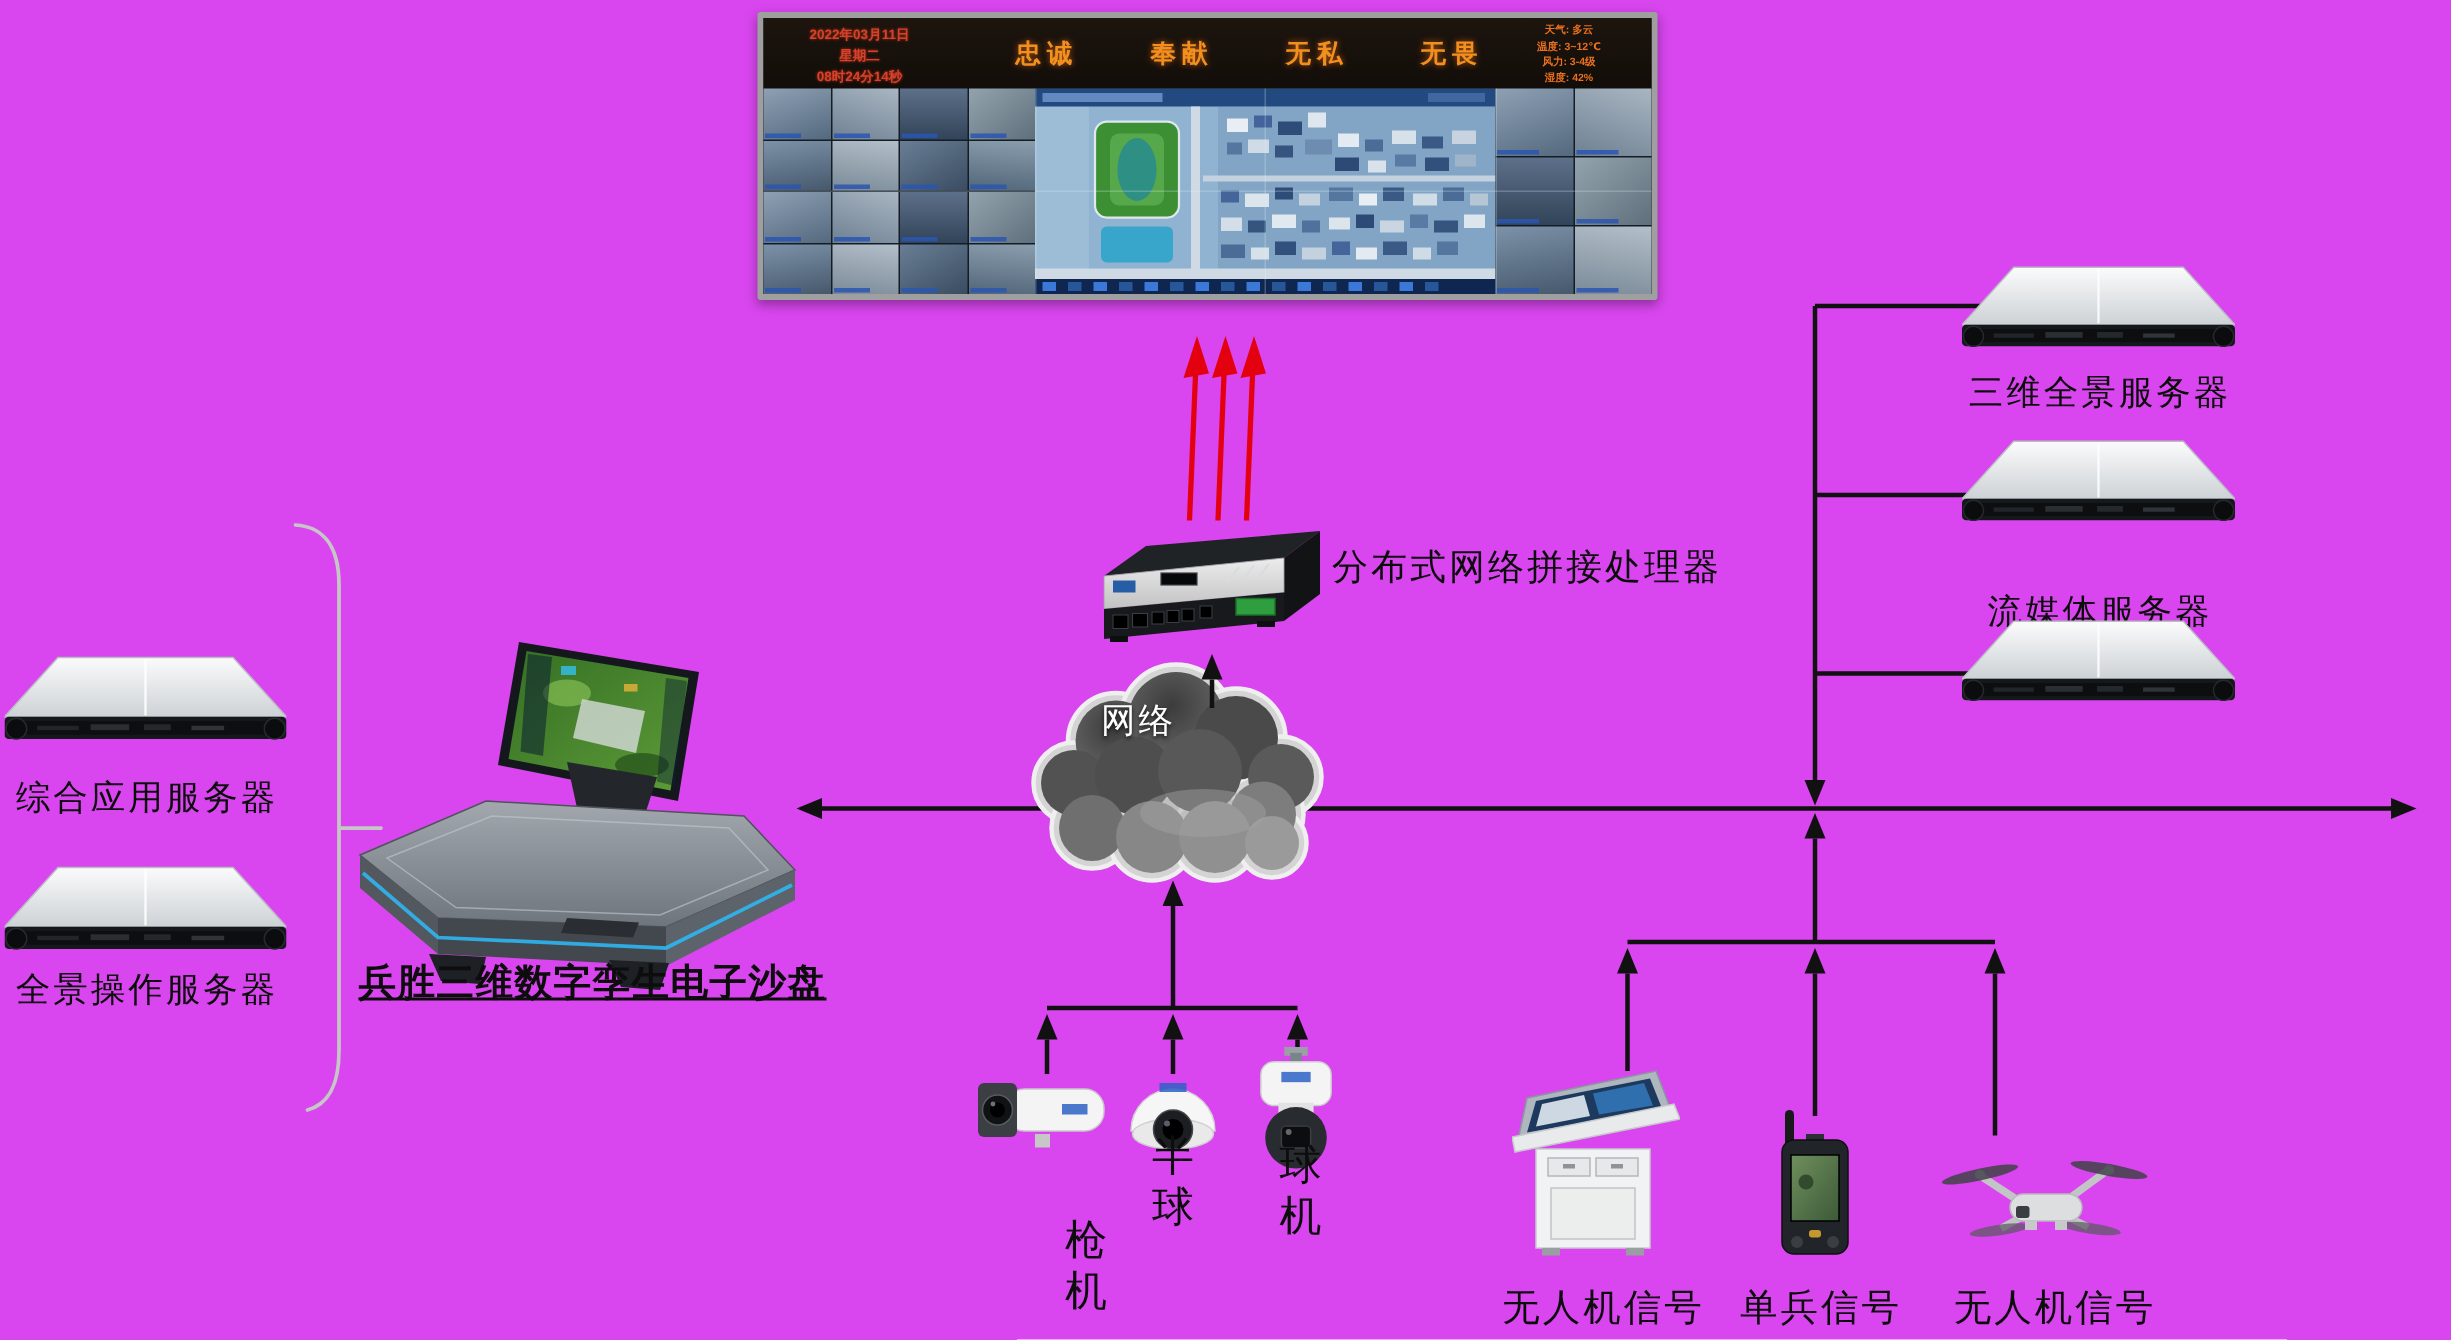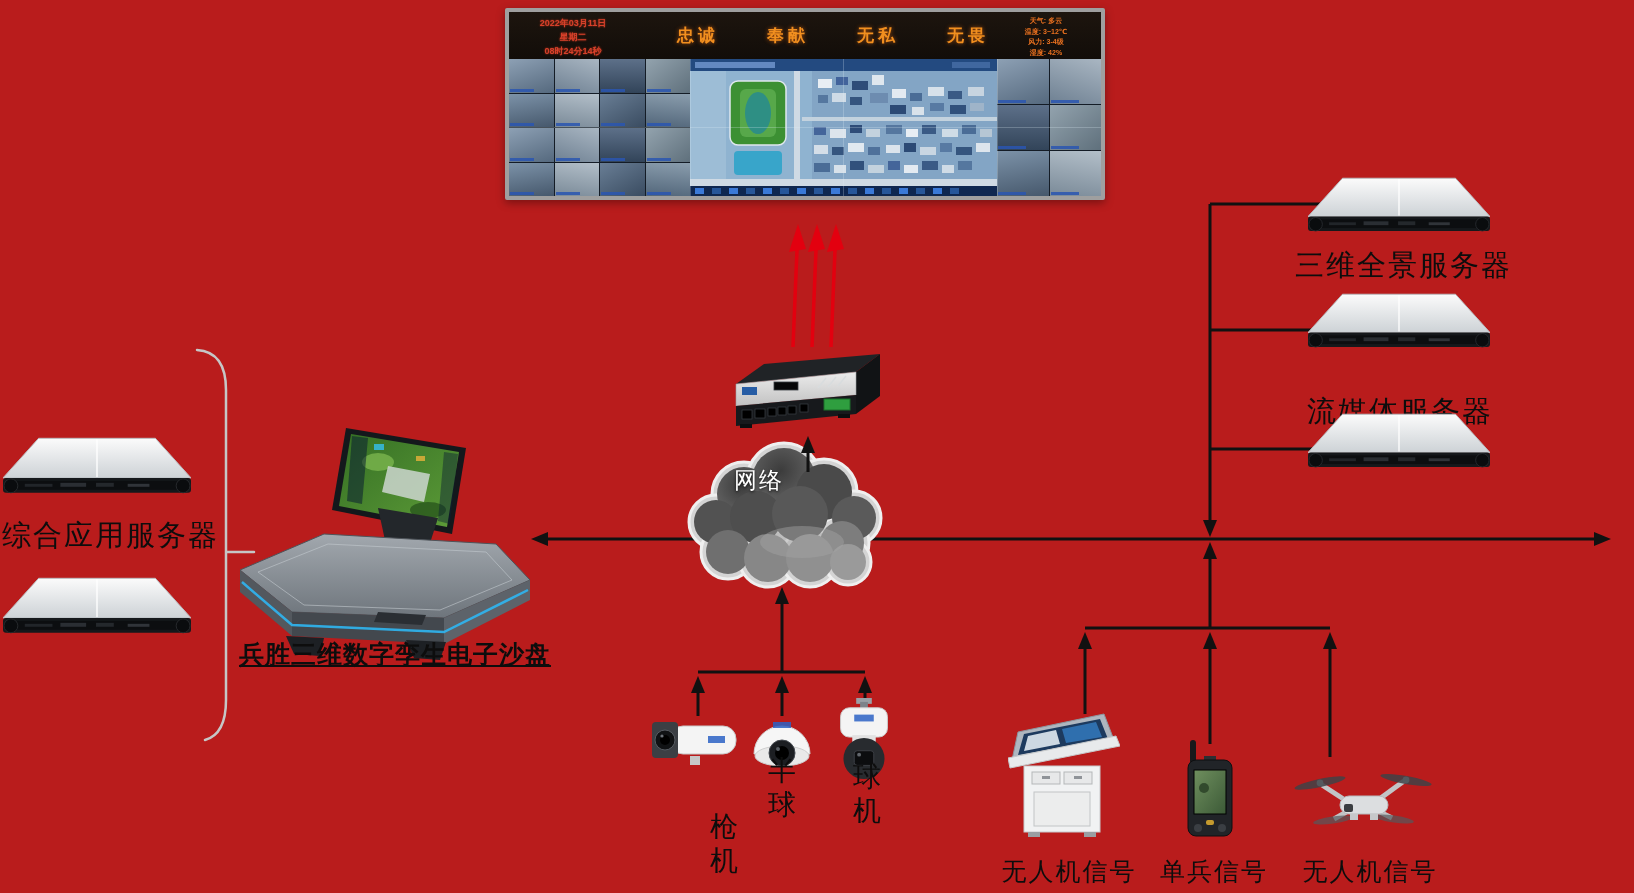--- a/index.html
+++ b/index.html
@@ -1,17 +1,17 @@
 <!DOCTYPE html>
 <html><head>
 <meta charset="utf-8">
 <style>
   html,body{margin:0;padding:0;background:#ffffff;}
   body{font-family:"Liberation Sans","DejaVu Sans",sans-serif;}
-  #stage{position:relative;width:1634px;height:893px;background:#b91c1c;overflow:hidden;}
+  #stage{position:relative;width:1634px;height:893px;background:#d946ef;overflow:hidden;}
   #wiring{position:absolute;left:0;top:0;}
 
   
   .videowall{position:absolute;left:505px;top:8px;width:600px;height:192px;
     background:#07090d;border:4px solid #9f9f9f;border-radius:2px;box-sizing:border-box;
     box-shadow:0 3px 8px rgba(0,0,0,.35), inset 0 0 0 2px #17191c;}
   .vw-banner{position:absolute;left:0;top:0;right:0;height:47px;
     background:linear-gradient(#1d150e,#120d09);border-bottom:1px solid #000;}
   .vw-date{position:absolute;left:8px;top:5px;width:112px;text-align:center;
     font-size:9px;line-height:1.55;color:#d6412b;font-weight:bold;
@@ -41,21 +41,21 @@
   .seam{position:absolute;background:rgba(225,238,248,.25);pointer-events:none;}
   .seam-h{left:0;right:0;top:115px;height:1px;}
   .seam-v1{top:47px;bottom:0;left:181px;width:1px;}
   .seam-v2{top:47px;bottom:0;left:334px;width:1px;}
   .seam-v3{top:47px;bottom:0;left:488px;width:1px;}
 
   
   .dev{position:absolute;}
   .dev svg{display:block;width:100%;height:100%;}
   .lbl{position:absolute;color:#0d0d0d;text-align:center;white-space:nowrap;}
-  .lbl-server{font-size:29px;letter-spacing:2px;text-align:center;}
+  .lbl-server{font-size:23px;letter-spacing:2px;text-align:center;}
   .lbl-sand{font-size:25px;font-weight:700;letter-spacing:1px;text-decoration:underline;}
   .lbl-proc{font-size:24px;letter-spacing:2px;}
   .lbl-cloud{font-size:23px;color:#ffffff;text-shadow:0 1px 3px rgba(0,0,0,.8);letter-spacing:2px;}
   .lbl-cam{font-size:28px;width:36px;line-height:1.2;word-break:break-all;white-space:normal;}
   .lbl-sig{font-size:25px;letter-spacing:2px;width:140px;}
 </style>
 </head>
 <body>
 
 <div id="stage">
@@ -322,20 +322,21 @@
       <rect x="0" y="44" width="190" height="15" rx="3" fill="#15181b"></rect>
       <rect x="12" y="47" width="166" height="9" fill="#0c0e10"></rect>
       <rect x="58" y="49" width="26" height="4" fill="#2a2e33"></rect>
         <rect x="94" y="49" width="18" height="4" fill="#24282c"></rect>
       <rect x="126" y="50" width="22" height="3" fill="#303439"></rect>
         <rect x="22" y="50" width="28" height="3" fill="#212529"></rect>
       <circle cx="8" cy="52" r="7" fill="#0a0c0e" stroke="#26292d"></circle>
         <circle cx="182" cy="52" r="7" fill="#0a0c0e" stroke="#26292d"></circle>
     </svg>
   </div>
+  <div class="lbl lbl-server" style="left:2px;top:644px;width:192px;">全景操作服务器</div>
 
   <div class="dev" style="left:1308px;top:170px;width:182px;height:72px;">
     <svg viewBox="0 0 190 66">
       <polygon points="36,4 154,4 190,44 0,44" fill="url(#lidA)" stroke="#b9bec2" stroke-width="1"></polygon>
       <line x1="95" y1="5" x2="95" y2="43" stroke="#ffffff" stroke-width="1.6" opacity=".85"></line>
       <rect x="0" y="44" width="190" height="15" rx="3" fill="#15181b"></rect>
       <rect x="12" y="47" width="166" height="9" fill="#0c0e10"></rect>
       <rect x="58" y="49" width="26" height="4" fill="#2a2e33"></rect>
         <rect x="94" y="49" width="18" height="4" fill="#24282c"></rect>
       <rect x="126" y="50" width="22" height="3" fill="#303439"></rect>
@@ -398,20 +399,21 @@
       <rect x="25" y="65" width="10" height="9" fill="#000" stroke="#3a3f45" stroke-width=".7"></rect>
       <rect x="38" y="64" width="8" height="8" fill="#000" stroke="#3a3f45" stroke-width=".7"></rect>
       <rect x="48" y="63" width="8" height="8" fill="#000" stroke="#3a3f45" stroke-width=".7"></rect>
       <rect x="58" y="62" width="8" height="8" fill="#000" stroke="#3a3f45" stroke-width=".7"></rect>
       <rect x="70" y="60" width="8" height="8" fill="#000" stroke="#3a3f45" stroke-width=".7"></rect>
       <rect x="94" y="55" width="26" height="11" fill="#2f9e3f" stroke="#1c6f2a" stroke-width="1"></rect>
       <rect x="10" y="80" width="12" height="4" fill="#0c0e10"></rect>
         <rect x="108" y="70" width="12" height="4" fill="#0c0e10"></rect>
     </svg>
   </div>
+  <div class="lbl lbl-proc" style="left:888px;top:362px;">分布式网络拼接处理器</div>
 
   <div class="lbl lbl-cloud" style="left:734px;top:465px;">网络</div>
 
   <div class="dev" style="left:228px;top:422px;width:310px;height:240px;">
     <svg viewBox="0 0 310 240">
       <defs>
         <linearGradient id="terr" x1="0" y1="0" x2="1" y2="1">
           <stop offset="0" stop-color="#356f24"></stop>
             <stop offset="1" stop-color="#5d9c38"></stop>
           </linearGradient>

